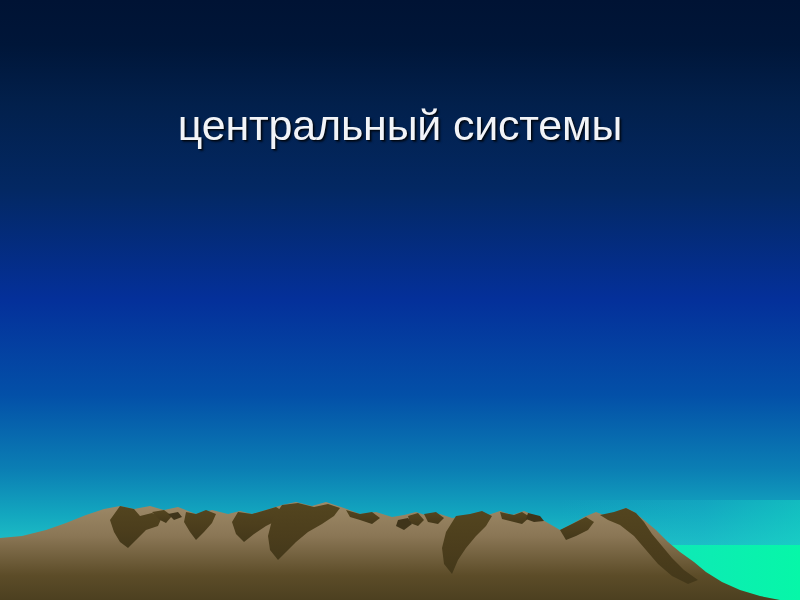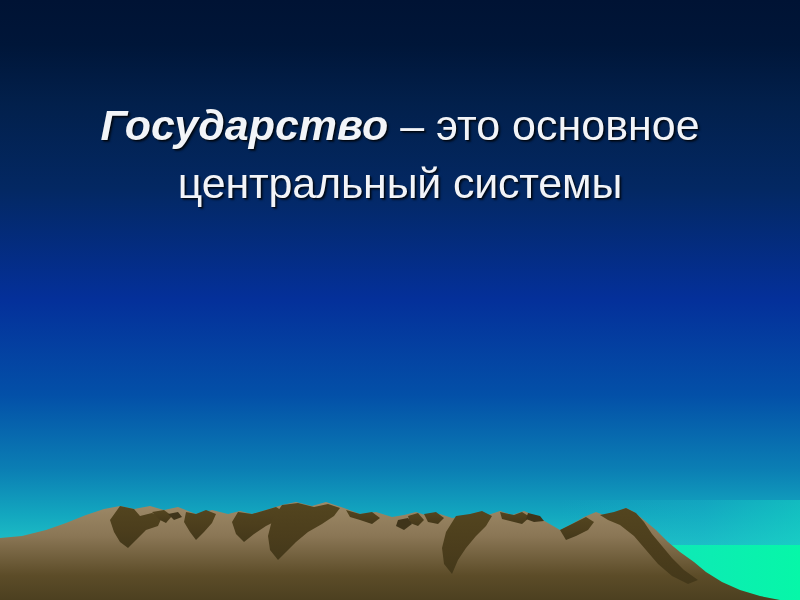--- a/index.html
+++ b/index.html
@@ -153,17 +153,16 @@
     </g>
 
     <g fill="#3f341a">
       <path d="M398,30 L408,28 L412,34 L404,40 L396,36 Z"></path>
       <path d="M528,23 L540,26 L544,31 L534,32 L526,29 Z"></path>
       <path d="M168,24 L178,22 L182,27 L174,30 Z"></path>
     </g>
   </svg>
 
   <div class="textblock">
-    <span class="line line-1"><span class="kw">Государство</span><span> – это основное</span></span>
     <span class="line">центральный системы</span>
   </div>
 
 </div>
 
 </body></html>

